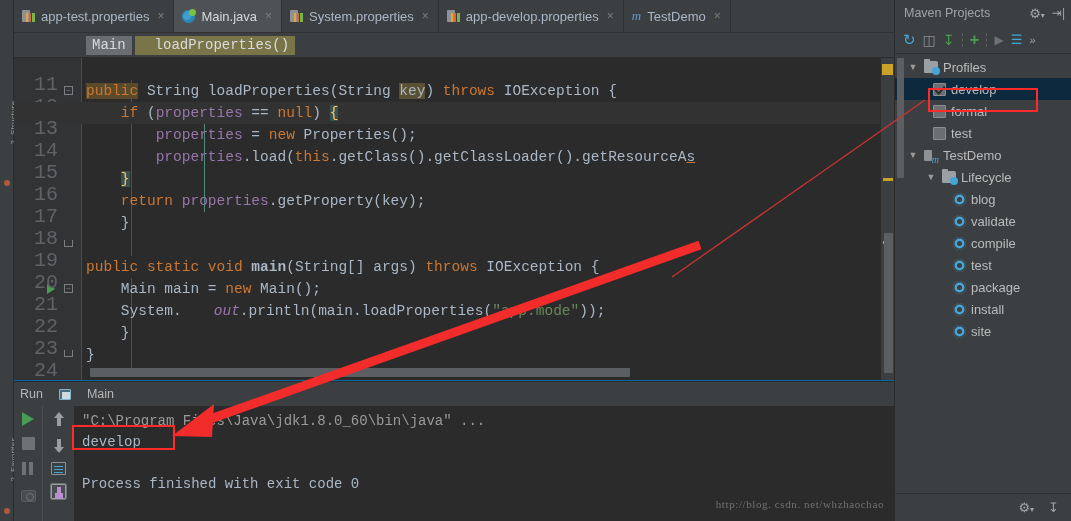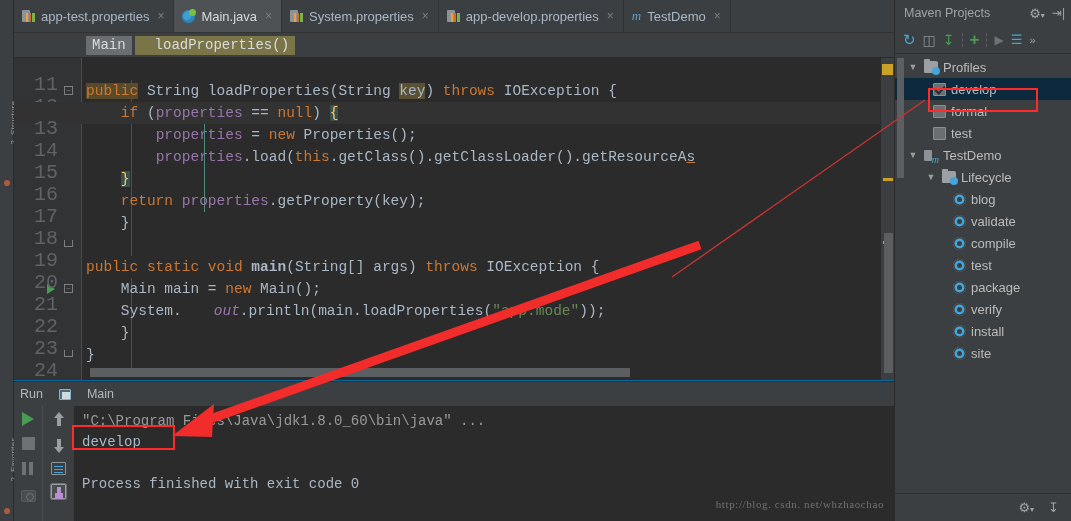--- a/index.html
+++ b/index.html
@@ -573,24 +573,20 @@
       <div class="node" style="padding-left:58px">
         <span class="gear"></span>
         <span>test</span>
       </div>
       <div class="node" style="padding-left:58px">
         <span class="gear"></span>
         <span>package</span>
       </div>
       <div class="node" style="padding-left:58px">
         <span class="gear"></span>
-        <span>verify</span>
-      </div>
-      <div class="node" style="padding-left:58px">
-        <span class="gear"></span>
         <span>install</span>
       </div>
       <div class="node" style="padding-left:58px">
         <span class="gear"></span>
         <span>site</span>
       </div>
     </div>
 
     <div class="maven-foot">
       <span style="color:#9fa4a7;font-size:13px;">⚙<span style="font-size:8px">▾</span></span>

